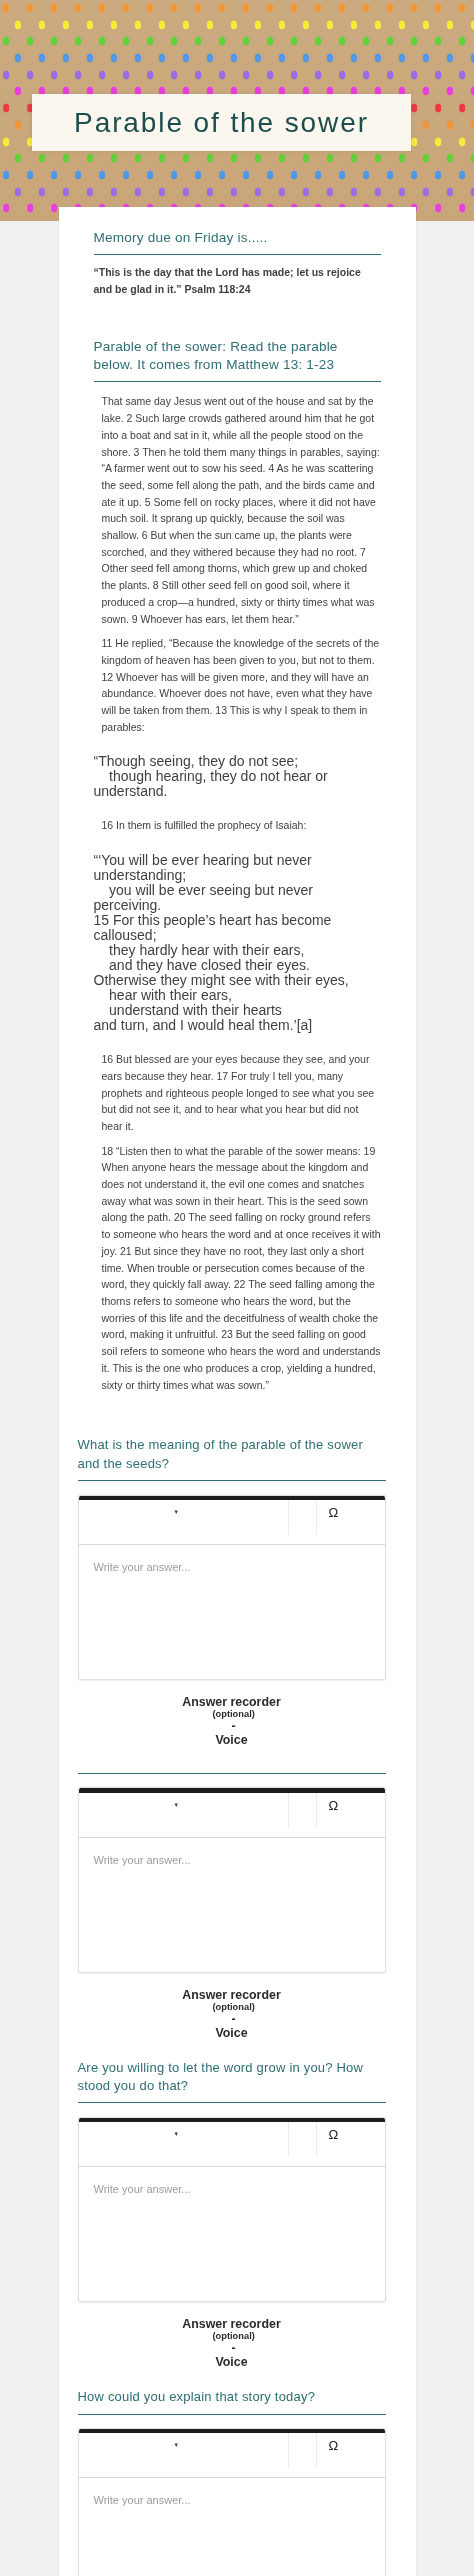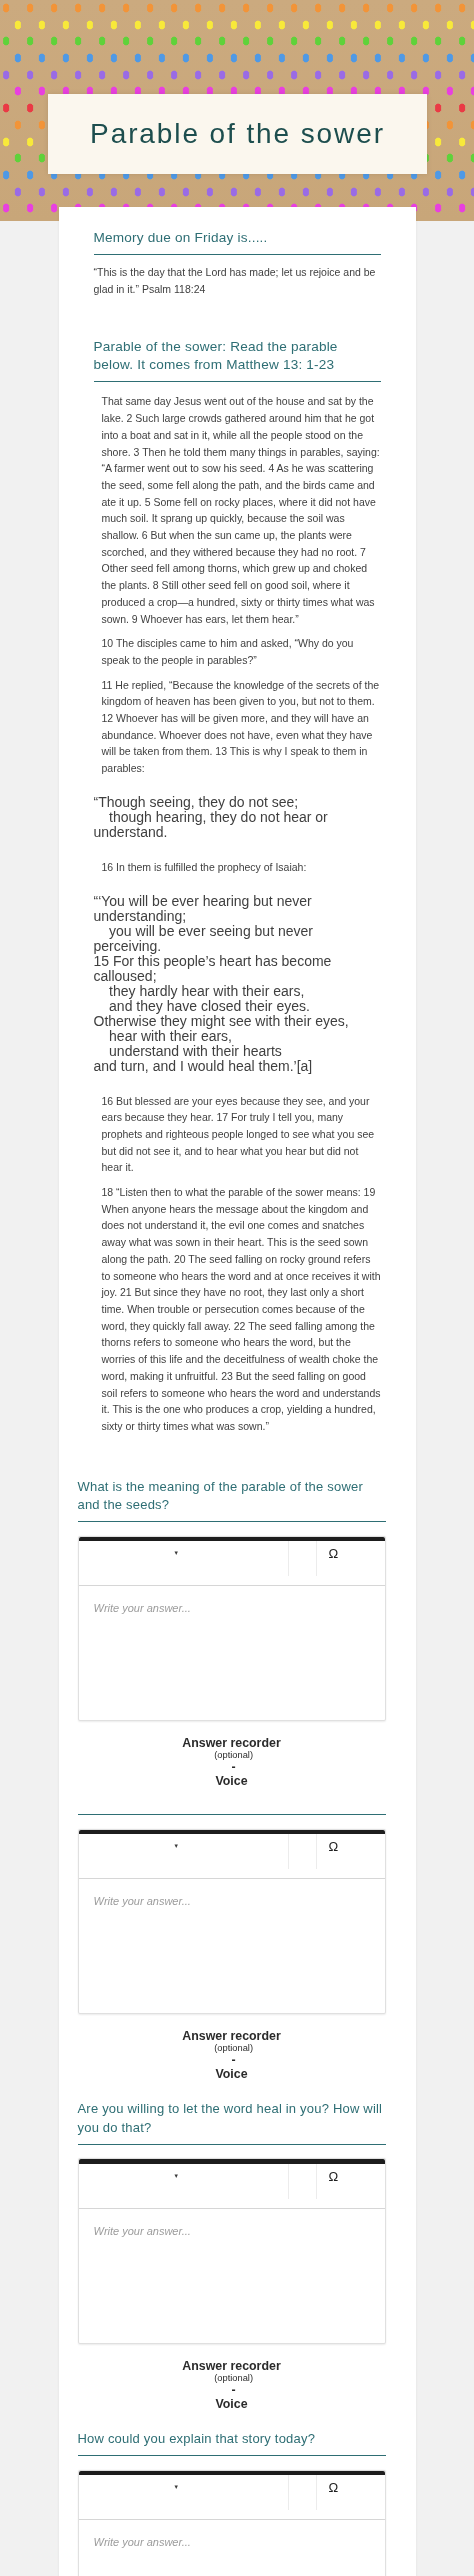--- a/index.html
+++ b/index.html
@@ -19,22 +19,22 @@
     background: linear-gradient(180deg, #cbaa7f 0%, #c8a679 100%);
     overflow: hidden;
   }
   .dots { position: absolute; inset: 0; }
   .dot-row {
     position: absolute; left: 0; width: 100%; height: 10px;
     background-repeat: repeat-x;
     background-size: 24px 10px;
   }
   .title-banner {
-    position: absolute; left: 48px; top: 94px;
-    width: 379px; height: 80px;
+    position: absolute; left: 32px; top: 94px;
+    width: 379px; height: 57px;
     background: #fbf7ee;
     box-shadow: 0 0 5px rgba(0,0,0,0.10);
     display: flex; align-items: center; justify-content: center;
   }
   .title-banner h1 {
     margin: 0;
     font-size: 28px; font-weight: 400;
     letter-spacing: 1.9px;
     color: #1d4e4e;
   }
@@ -60,21 +60,21 @@
     letter-spacing: 0.2px;
   }
   .q-heading { font-size: 13px; }
   .teal-rule {
     border: none;
     border-top: 0.6px solid #2e6e74;
     margin: 6.8px 0 0 0;
   }
 
   .sec-memory { padding-top: 21.6px; }
-  .memory-text { margin: 9.3px 0 0 0; font-size: 10.5px; line-height: 16.7px; }
+  .memory-text { margin: 9.3px 0 0 0; font-size: 10.5px; line-height: 16.7px; font-weight: bold; }
 
   .sec-parable { padding-top: 40px; }
   .parable-body { margin-top: 11px; }
   .body-p {
     margin: 0 0 8px 8px;
     font-size: 10.5px; line-height: 16.7px;
     white-space: pre-wrap;
   }
   .quote-p {
     margin: 18.5px 0 18.5px 0;
@@ -118,30 +118,30 @@
     position: absolute; left: 250px; top: 5px;
     font-size: 13px; color: #1f1f1f;
     cursor: pointer;
   }
   .editor-area {
     height: 135px;
     border-top: 0.6px solid #d6d6d6;
     padding: 16px 15px;
     cursor: text;
   }
-  .placeholder { font-size: 11px; color: #9c9c9c; font-style: italic; }
+  .placeholder { font-size: 11px; color: #9c9c9c; }
 
   .recorder {
     margin-top: 15px;
     display: flex; align-items: center;
     height: 36px;
     flex-direction: column;
   }
   .rec-label { font-size: 12.4px; font-weight: 700; color: #2b2b2b; }
-  .rec-optional { font-size: 9.3px; font-weight: 400; color: #2b2b2b; margin-left: 4.3px; }
+  .rec-optional { font-size: 9.3px; font-weight: 700; color: #2b2b2b; margin-left: 4.3px; }
   .rec-dash { font-size: 12.4px; font-weight: 700; color: #2b2b2b; margin-left: 4.3px; }
   .rec-circle {
     width: 28px; height: 36px;
     margin: 0 8px 0 8.6px;
     border: none; padding: 0;
     border-radius: 50%;
     background: #55b2aa;
     box-shadow: 0 1.9px 3.7px rgba(0,0,0,0.25);
     cursor: pointer;
   }
@@ -177,21 +177,20 @@
     <h2 class="script-heading">Memory due on Friday is.....</h2>
     <hr class="teal-rule">
     <p class="memory-text">“This is the day that the Lord has made; let us rejoice and be glad in it.” Psalm 118:24</p>
   </section>
 
   <section class="sec-parable wide-pad">
     <h2 class="script-heading">Parable of the sower: Read the parable below. It comes from Matthew 13: 1-23</h2>
     <hr class="teal-rule">
     <div class="parable-body">
       <p class="body-p">That same day Jesus went out of the house and sat by the lake. 2 Such large crowds gathered around him that he got into a boat and sat in it, while all the people stood on the shore. 3 Then he told them many things in parables, saying: “A farmer went out to sow his seed. 4 As he was scattering the seed, some fell along the path, and the birds came and ate it up. 5 Some fell on rocky places, where it did not have much soil. It sprang up quickly, because the soil was shallow. 6 But when the sun came up, the plants were scorched, and they withered because they had no root. 7 Other seed fell among thorns, which grew up and choked the plants. 8 Still other seed fell on good soil, where it produced a crop—a hundred, sixty or thirty times what was sown. 9 Whoever has ears, let them hear.”</p>
-      <p class="body-p">10 The disciples came to him and asked, “Why do you speak to the people in parables?”</p>
       <p class="body-p">11 He replied, “Because the knowledge of the secrets of the kingdom of heaven has been given to you, but not to them. 12 Whoever has will be given more, and they will have an abundance. Whoever does not have, even what they have will be taken from them. 13 This is why I speak to them in parables:</p>
       <p class="quote-p">“Though seeing, they do not see;
     though hearing, they do not hear or understand.</p>
       <p class="body-p">16 In them is fulfilled the prophecy of Isaiah:</p>
       <p class="quote-p">“‘You will be ever hearing but never understanding;
     you will be ever seeing but never perceiving.
 15 For this people’s heart has become calloused;
     they hardly hear with their ears,
     and they have closed their eyes.
 Otherwise they might see with their eyes,
@@ -244,21 +243,21 @@
     <div class="recorder">
       <span class="rec-label">Answer recorder</span>
       <span class="rec-optional">(optional)</span>
       <span class="rec-dash">-</span>
       <button class="rec-circle"></button>
       <span class="rec-voice">Voice</span>
     </div>
   </section>
 
   <section class="question narrow-pad">
-    <h2 class="script-heading q-heading">Are you willing to let the word heal in you? How will you do that?</h2>
+    <h2 class="script-heading q-heading">Are you willing to let the word grow in you? How stood you do that?</h2>
     <hr class="teal-rule">
     <div class="editor">
       <div class="editor-topbar"></div>
       <div class="editor-toolbar">
         <span class="tb-caret">▾</span>
         <span class="tb-div tb-div1"></span>
         <span class="tb-div tb-div2"></span>
         <span class="tb-omega">Ω</span>
       </div>
       <div class="editor-area">

